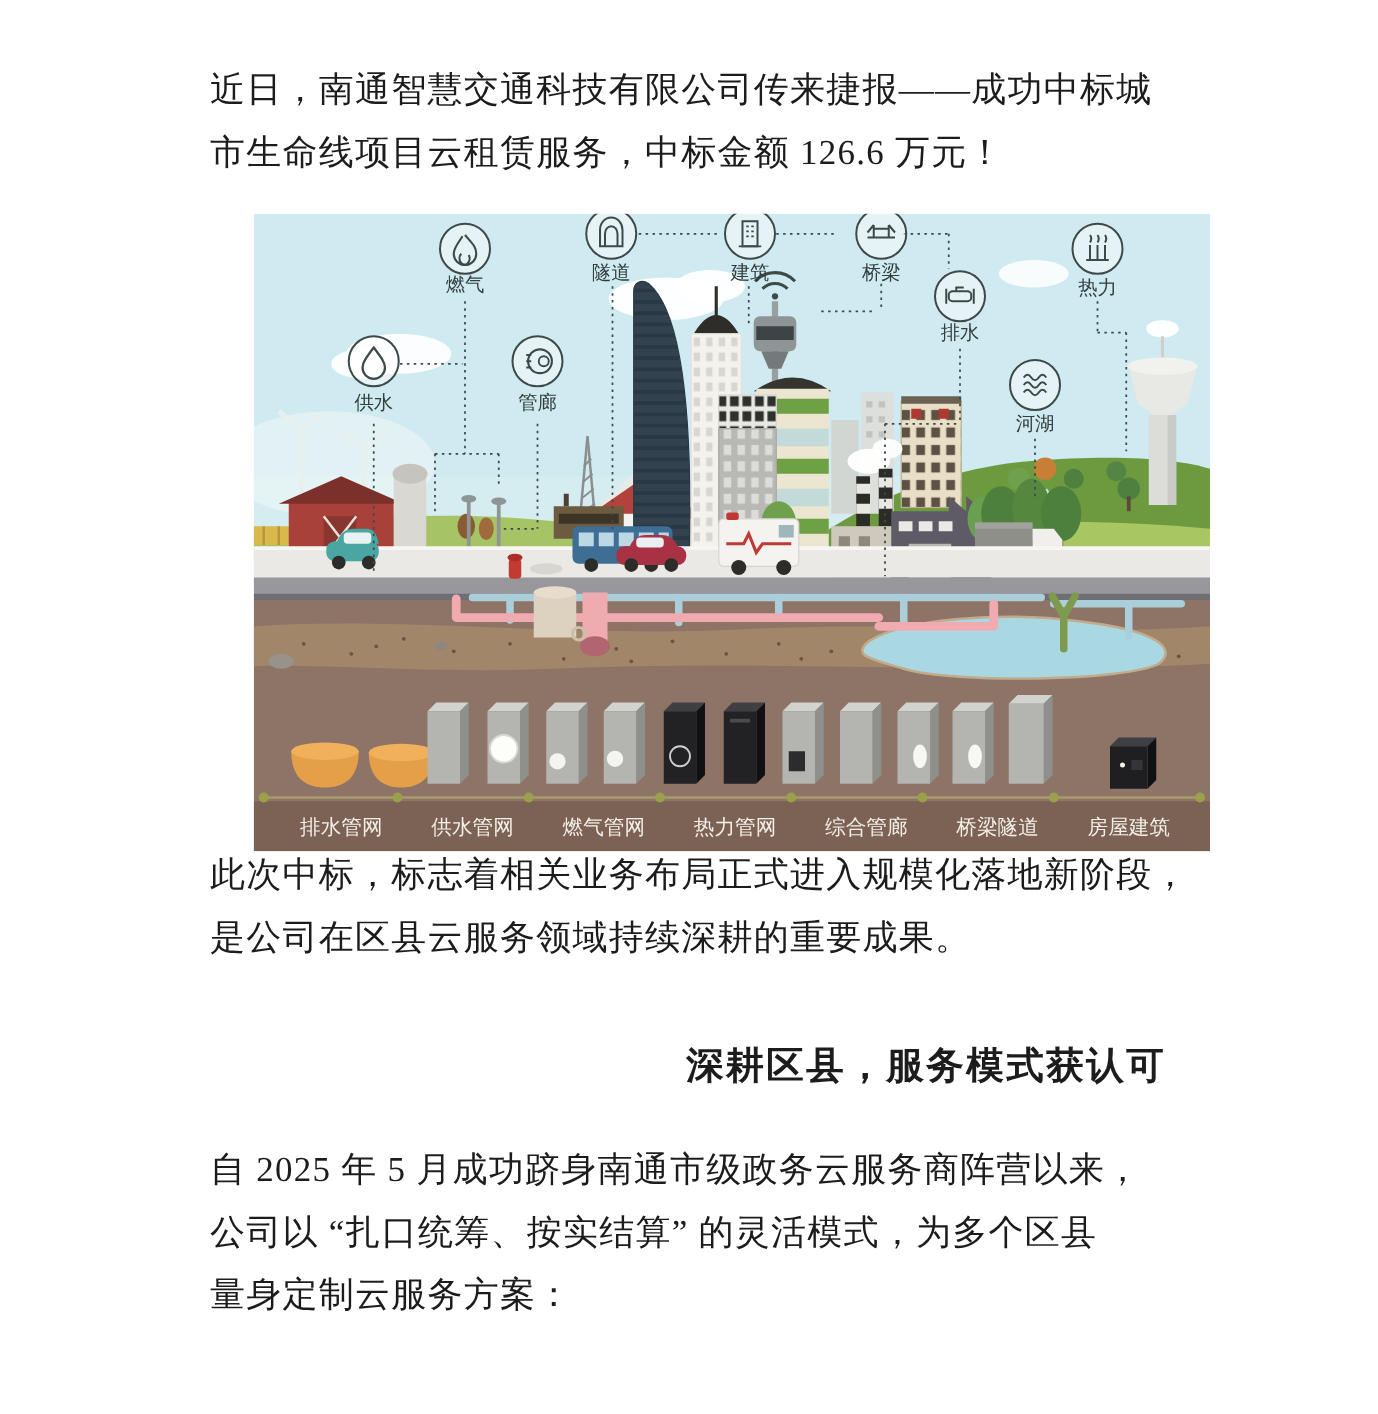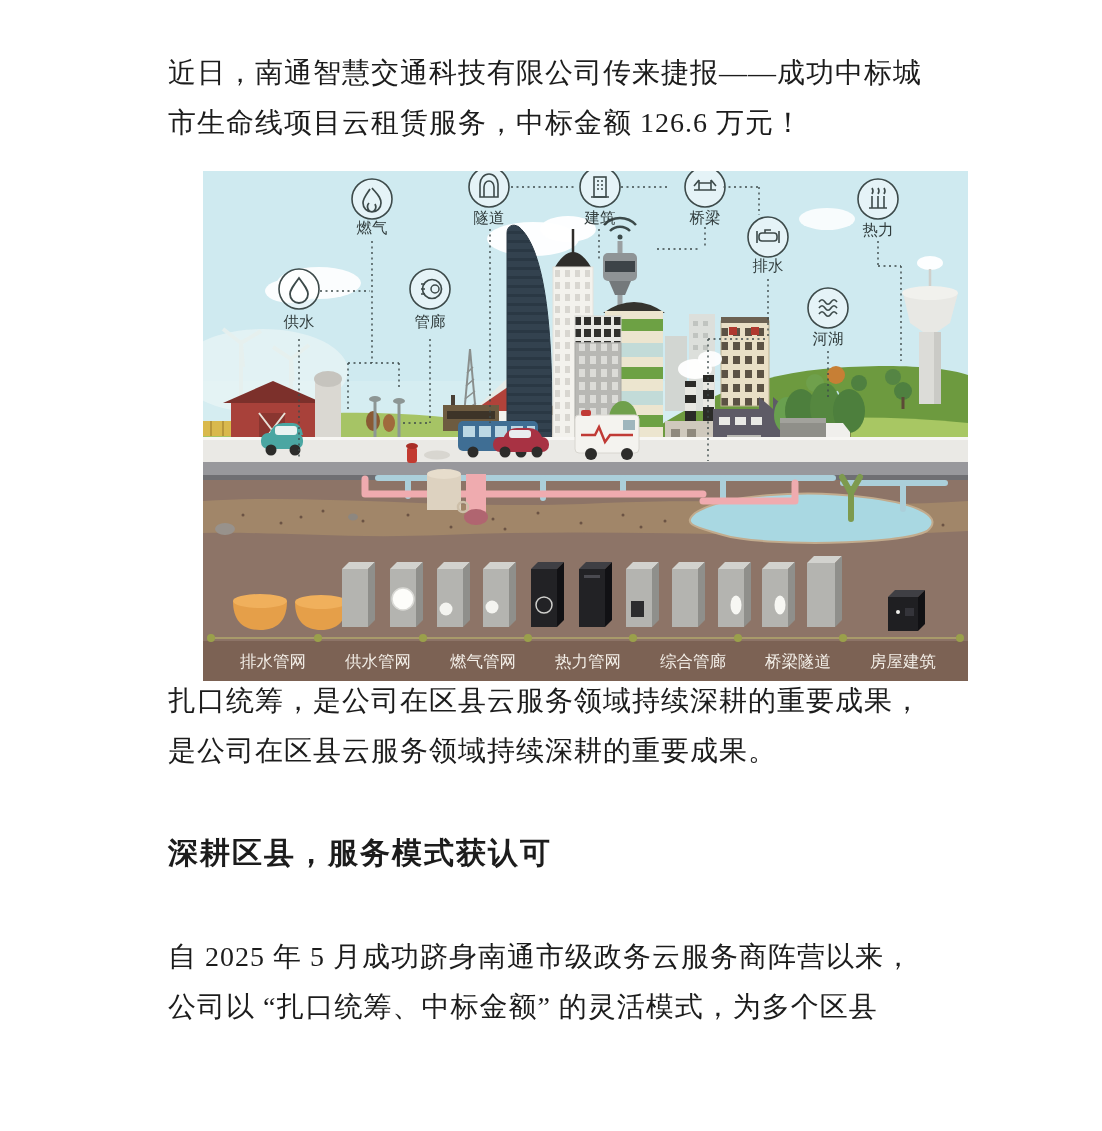--- a/index.html
+++ b/index.html
@@ -1,21 +1,21 @@
 <!DOCTYPE html>
 <html><head>
 <meta charset="utf-8">
 <style>
   html,body{margin:0;padding:0;background:#ffffff;}
   .page{position:relative;width:1102px;height:1131px;background:#ffffff;overflow:hidden;
         font-family:"Liberation Serif","DejaVu Serif",serif;color:#1c1c1c;}
   .para{position:absolute;left:168px;width:768px;margin:0;font-size:28px;line-height:50px;
         letter-spacing:1px;}
   .para .tline{display:block;height:50px;white-space:nowrap;}
-  .sec-head{position:absolute;left:168px;width:765px;margin:0;text-align:left;
+  .sec-head{position:absolute;left:168px;width:765px;margin:0;text-align:right;
         font-size:30px;font-weight:bold;line-height:50px;letter-spacing:2px;}
   .fig{position:absolute;left:163px;top:155px;width:765px;height:510px;}
   .fig svg{display:block;}
   svg text{font-family:"Liberation Sans","DejaVu Sans",sans-serif;}
   .icon-label{font-size:15.5px;fill:#323d3d;}
   .legend-label{font-size:16.5px;fill:#f3eee7;}
 </style>
 </head>
 <body>
 
@@ -536,24 +536,25 @@
       <g>
         <circle cx="625" cy="137" r="20" fill="#ffffff" fill-opacity="0.45" stroke="#3d4a4a" stroke-width="1.6"></circle>
         <path d="M616,131 c2,-3 4,-3 6,0 c2,3 4,3 6,0 c2,-3 4,-3 6,0 M616,137 c2,-3 4,-3 6,0 c2,3 4,3 6,0 c2,-3 4,-3 6,0 M616,143 c2,-3 4,-3 6,0 c2,3 4,3 6,0 c2,-3 4,-3 6,0" fill="none" stroke="#3d4a4a" stroke-width="1.6"></path>
         <text class="icon-label" x="625" y="173">河湖</text>
       </g>
     </g>
   </svg>
   </figure>
 
   <p class="para" style="top:676px">
-    <span class="tline">扎口统筹，是公司在区县云服务领域持续深耕的重要成果，</span>
+    <span class="tline">此次中标，标志着相关业务布局正式进入规模化落地新阶段，</span>
     <span class="tline">是公司在区县云服务领域持续深耕的重要成果。</span>
   </p>
 
   <h2 class="sec-head" style="top:828px">深耕区县，服务模式获认可</h2>
 
-  <p class="para" style="top:932px">
+  <p class="para" style="top:912px">
     <span class="tline">自 2025 年 5 月成功跻身南通市级政务云服务商阵营以来，</span>
-    <span class="tline">公司以 “扎口统筹、中标金额” 的灵活模式，为多个区县</span>
+    <span class="tline">公司以 “扎口统筹、按实结算” 的灵活模式，为多个区县</span>
+    <span class="tline">量身定制云服务方案：</span>
   </p>
 
 </div>
 
 </body></html>

